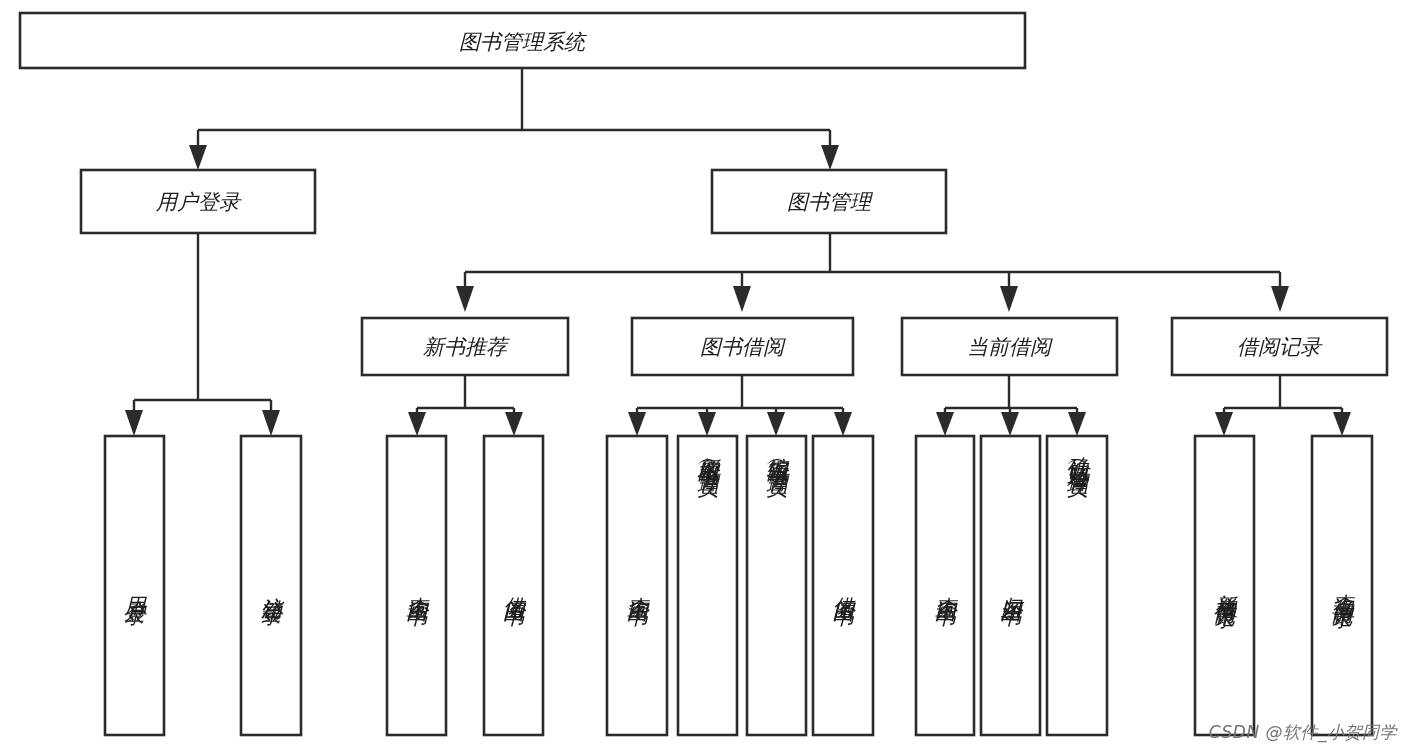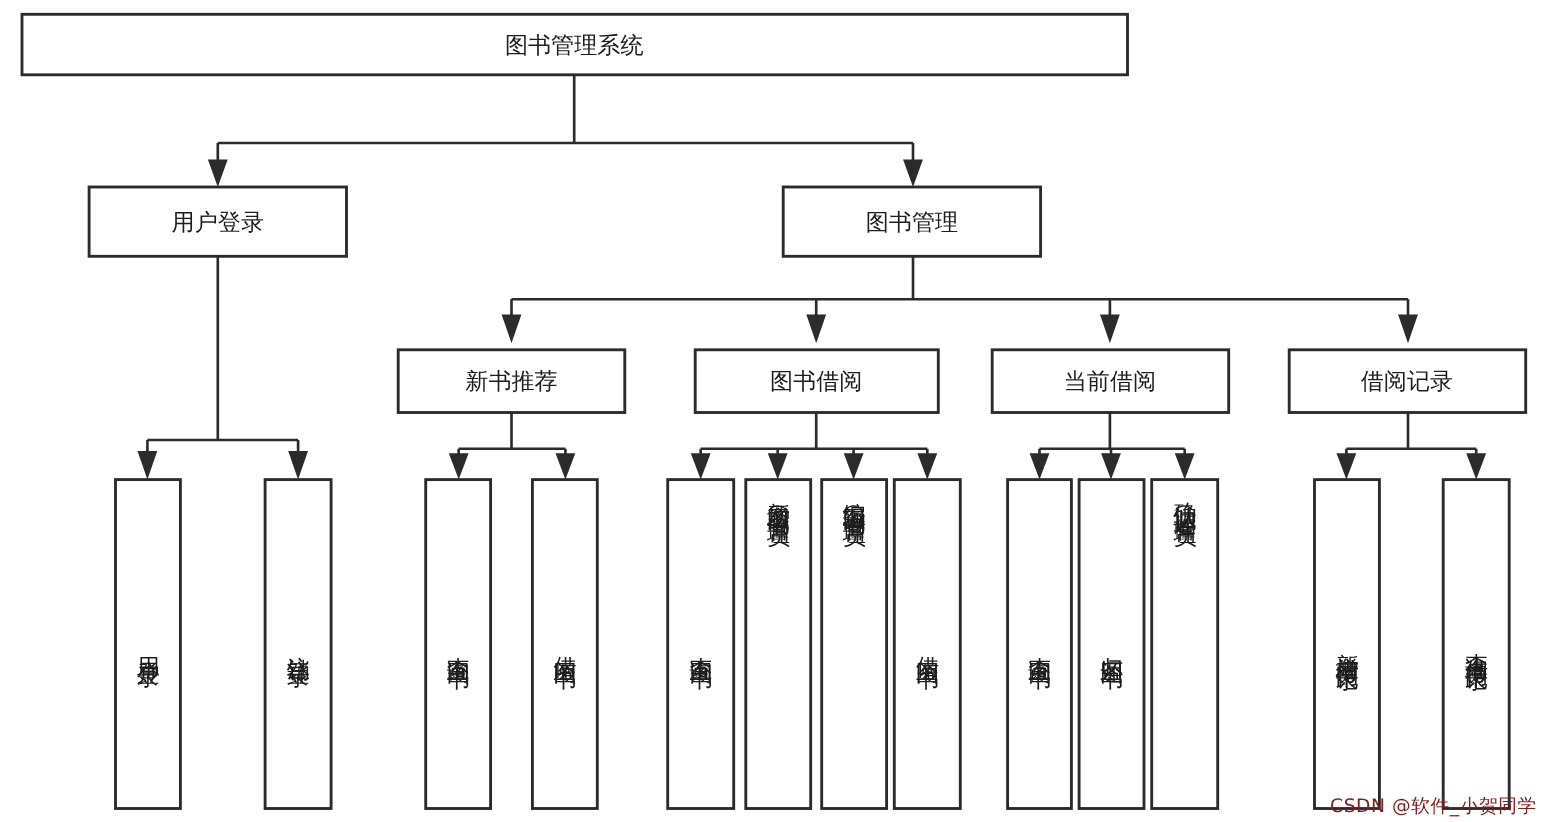--- a/index.html
+++ b/index.html
@@ -11,20 +11,21 @@
     width: 1405px;
     height: 747px;
     font-family: "DejaVu Sans", "Liberation Sans", sans-serif;
     overflow: hidden;
   }
   #diagram-root {
     position: relative;
     width: 1405px;
     height: 747px;
     background: #ffffff;
+    font-style: italic;
   }
   svg#flow-svg {
     position: absolute;
     left: 0;
     top: 0;
     width: 1405px;
     height: 747px;
     display: block;
   }
   .node-box {
@@ -71,21 +72,21 @@
     letter-spacing: 3px;
     text-align: center;
     white-space: nowrap;
   }
   #watermark {
     position: absolute;
     right: 8px;
     bottom: 3px;
     font-family: "DejaVu Sans", "Liberation Sans", sans-serif;
     font-size: 17px;
-    color: #7f1d1d;
+    color: #737373;
     letter-spacing: 0.5px;
     white-space: nowrap;
   }
 </style>
 </head>
 <body>
 
 <div id="diagram-root">
 
   <svg id="flow-svg" viewBox="0 0 1405 747">

